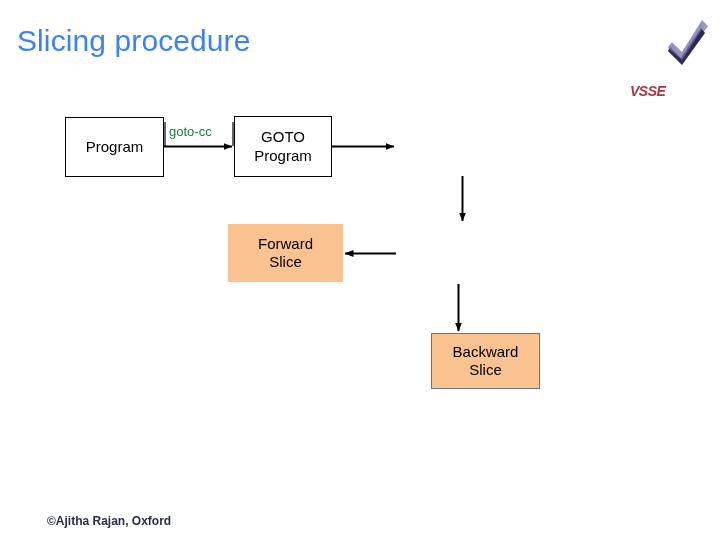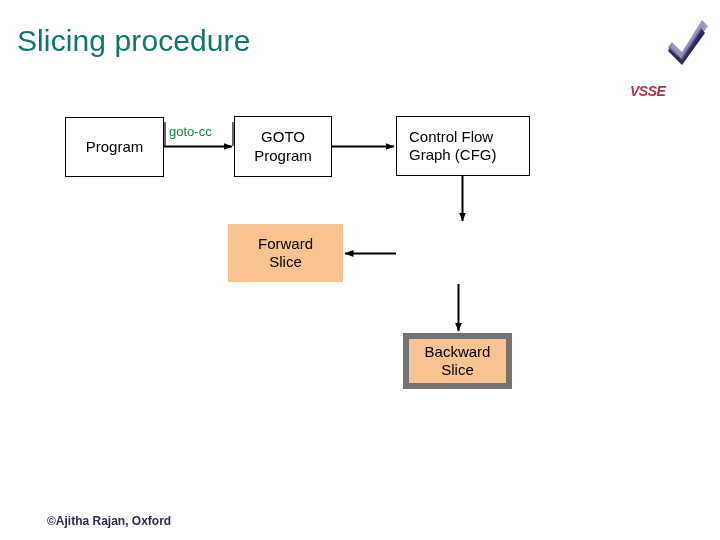--- a/index.html
+++ b/index.html
@@ -16,21 +16,21 @@
     background: #ffffff;
   }
 
   
   #slide-title {
     position: absolute;
     left: 17px;
     top: 24px;
     font-size: 30px;
     font-weight: normal;
-    color: #0f766e;
+    color: #3b82f6;
     letter-spacing: 0.1px;
     white-space: nowrap;
   }
 
   
   #brand-logo {
     position: absolute;
     left: 628px;
     top: 16px;
     width: 80px;
@@ -77,21 +77,22 @@
   }
   .node.bordered {
     border: 1px solid #000000;
     background: #ffffff;
   }
   .node.filled {
     background: #f8c291;
     align-items: center;
   }
   .node.filled.bordered {
-    border: 6px solid #737373;
+    border: 1px solid #737373;
+    margin-left: 28px;
   }
   .node.align-left {
     justify-content: flex-start;
     text-align: left;
     padding-left: 12px;
   }
 
   
   #node-program        { left: 65px;  top: 117px; width: 99px;  height: 60px; }
   #node-goto-program   { left: 234px; top: 116px; width: 98px;  height: 61px; }
@@ -190,26 +191,20 @@
     <span>Program</span>
   </div>
 
   <div id="node-goto-program" class="node bordered">
     <span>
       <span>GOTO</span><br>
       <span>Program</span>
     </span>
   </div>
 
-  <div id="node-cfg" class="node bordered align-left">
-    <span>
-      <span>Control Flow</span><br>
-      <span>Graph (CFG)</span>
-    </span>
-  </div>
 
   <div id="node-forward-slice" class="node filled">
     <span>
       <span>Forward</span><br>
       <span>Slice</span>
     </span>
   </div>
 
 
   <div id="node-backward-slice" class="node filled bordered">

